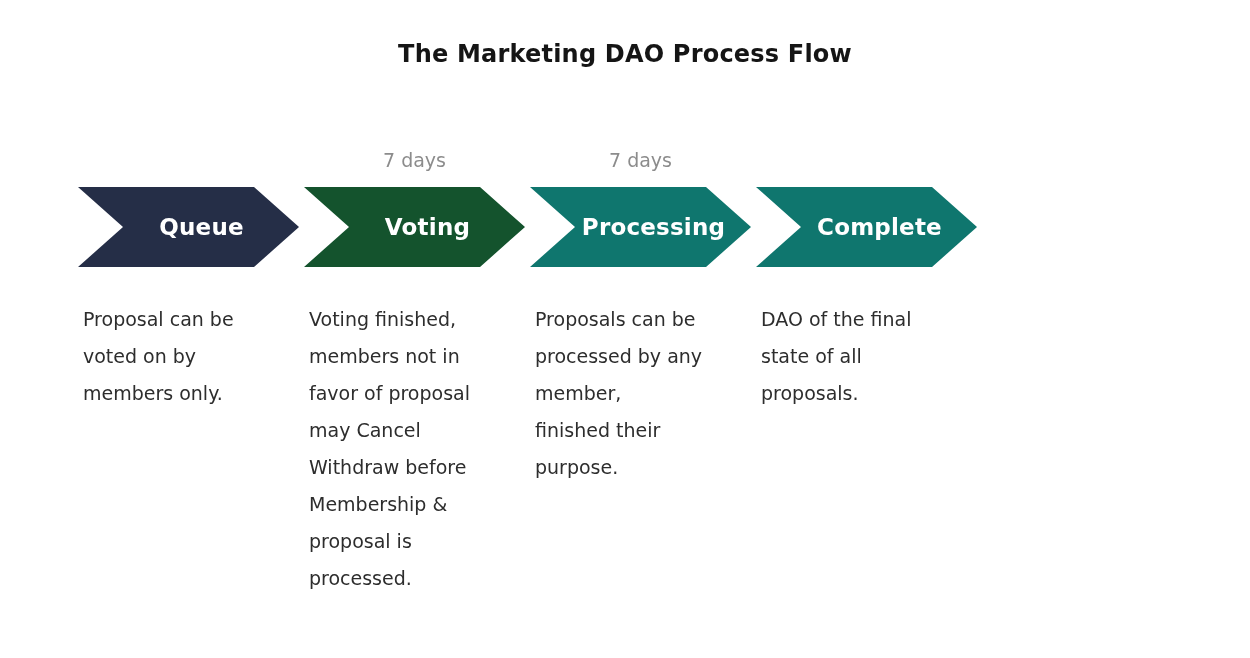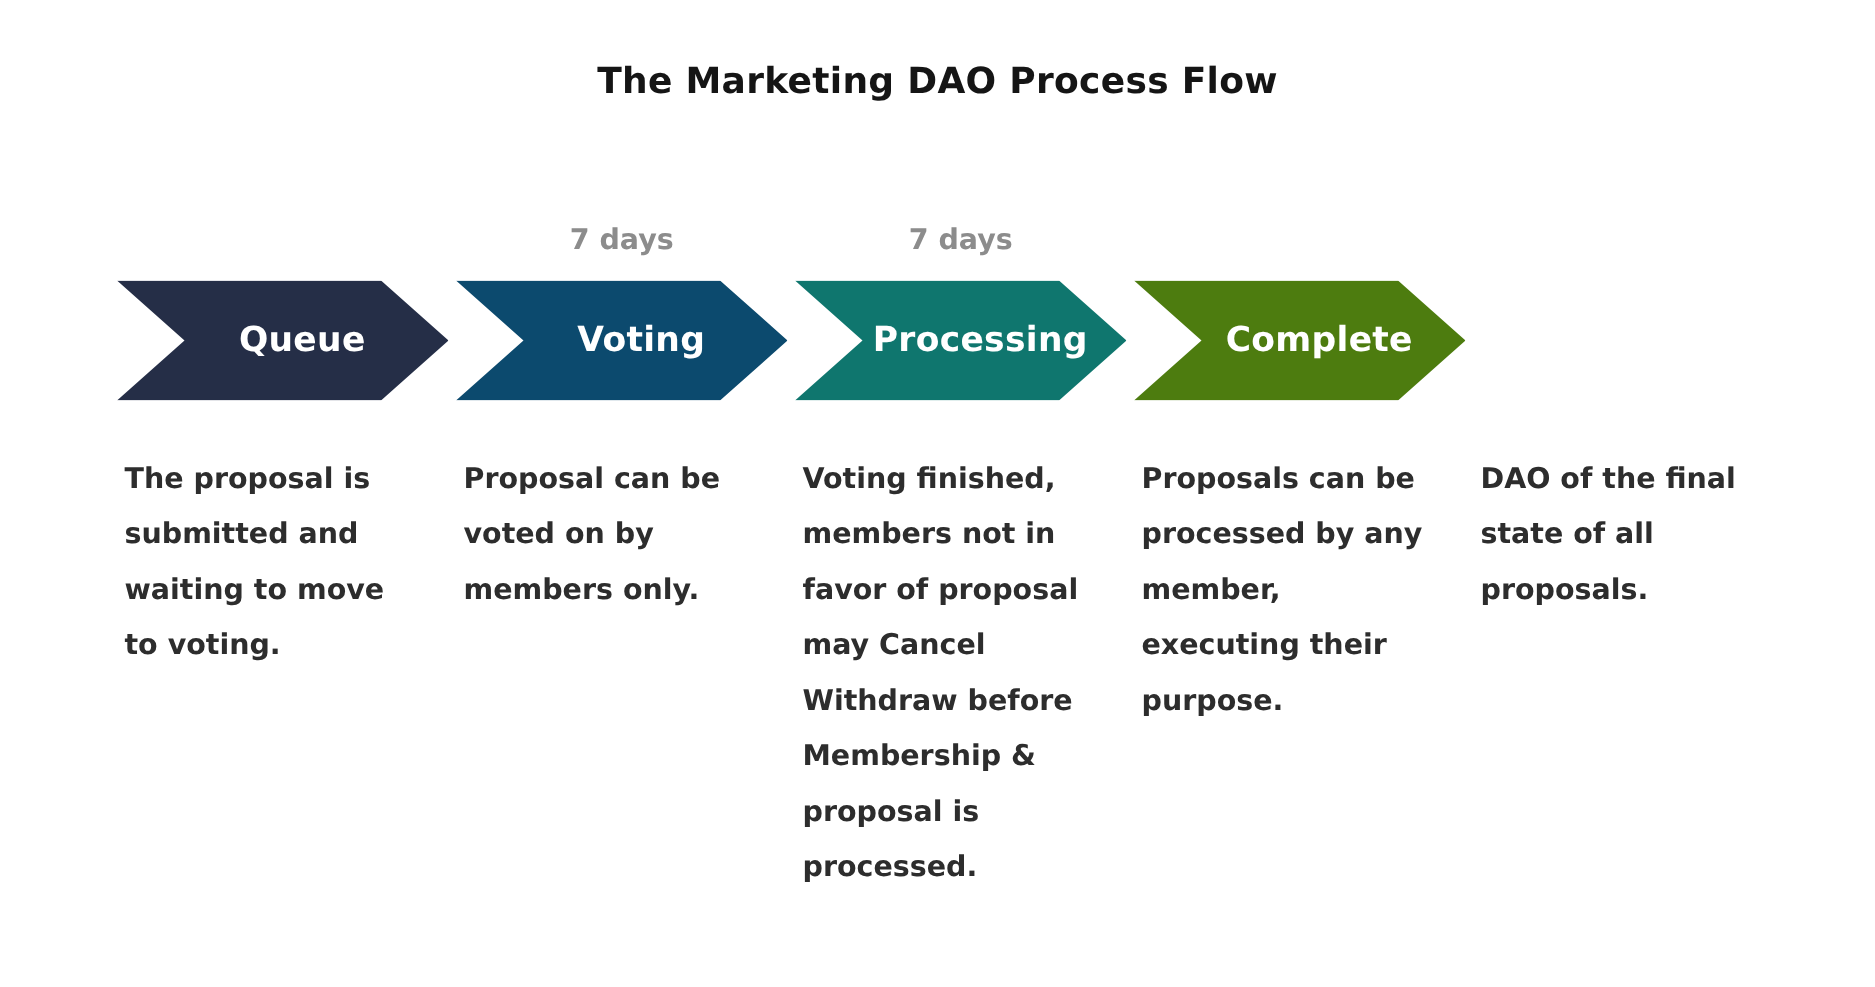--- a/index.html
+++ b/index.html
@@ -35,21 +35,20 @@
     width: 1125px;
   }
   .row {
     display: flex;
     gap: 5px;
   }
   .cell {
     flex: 0 0 221px;
     width: 221px;
     box-sizing: border-box;
-    font-weight: bold;
   }
   .duration-row {
     height: 38px;
   }
   .duration-cell {
     text-align: center;
     font-size: 19px;
     color: #8C8C8C;
   }
   .arrow {
@@ -88,39 +87,33 @@
       <div class="cell duration-cell">7 days</div>
       <div class="cell duration-cell">7 days</div>
       <div class="cell duration-cell"></div>
       <div class="cell duration-cell"></div>
     </div>
 
     <div class="row arrow-row">
       <div class="cell arrow" style="background-color: rgb(37, 46, 71);">
         <span>Queue</span>
       </div>
-      <div class="cell arrow" style="background-color: #0c4a6e;">
+      <div class="cell arrow" style="background-color: #14532d;">
         <span>Voting</span>
       </div>
       <div class="cell arrow" style="background-color: #0f766e;">
         <span>Processing</span>
       </div>
-      <div class="cell arrow" style="background-color: #4d7c0f;">
+      <div class="cell arrow" style="background-color: #0f766e;">
         <span>Complete</span>
       </div>
     </div>
 
     <div class="row desc-row">
 
-      <div class="cell desc">
-        <div>The proposal is</div>
-        <div>submitted and</div>
-        <div>waiting to move</div>
-        <div>to voting.</div>
-      </div>
 
       <div class="cell desc">
         <div>Proposal can be</div>
         <div>voted on by</div>
         <div>members only.</div>
       </div>
 
       <div class="cell desc">
         <div>Voting finished,</div>
         <div>members not in</div>
@@ -129,21 +122,21 @@
         <div>Withdraw before</div>
         <div>Membership &amp;</div>
         <div>proposal is</div>
         <div>processed.</div>
       </div>
 
       <div class="cell desc">
         <div>Proposals can be</div>
         <div>processed by any</div>
         <div>member,</div>
-        <div>executing their</div>
+        <div>finished their</div>
         <div>purpose.</div>
       </div>
 
       <div class="cell desc">
         <div>DAO of the final</div>
         <div>state of all</div>
         <div>proposals.</div>
       </div>
 
     </div>

